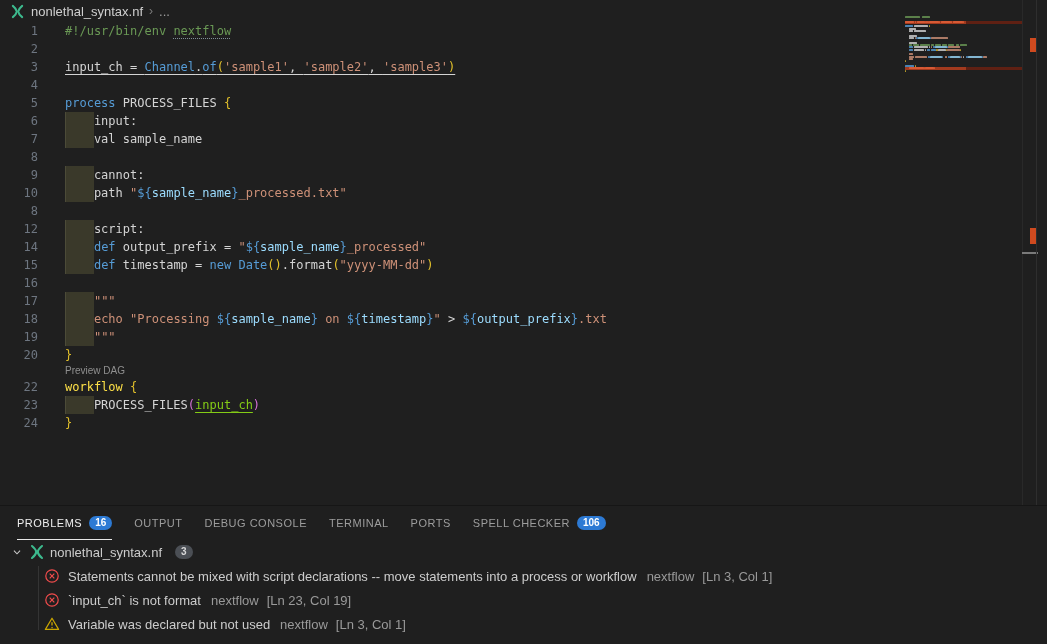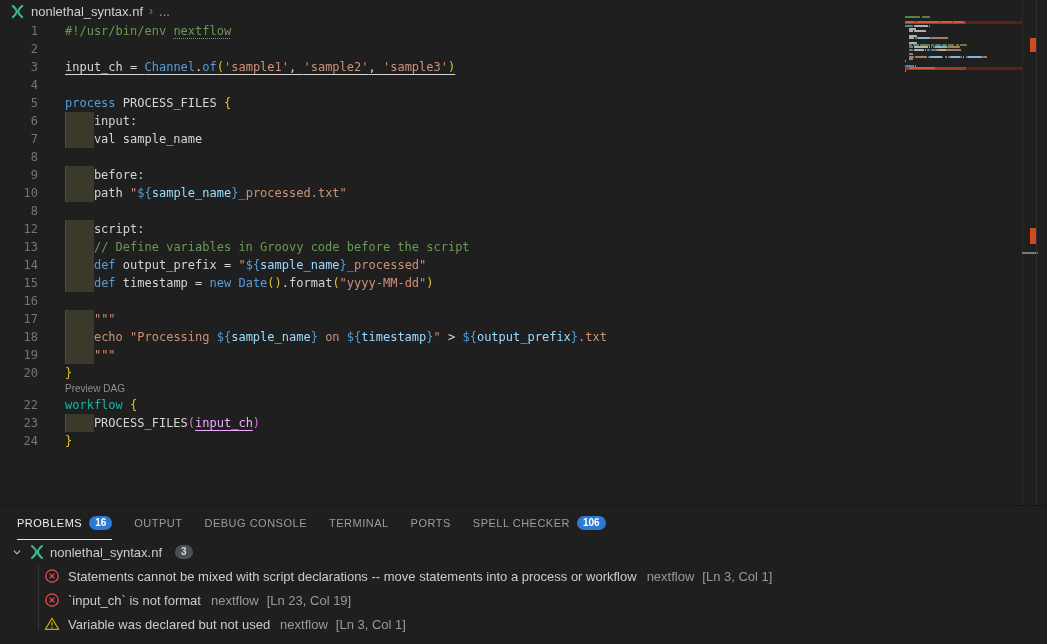--- a/index.html
+++ b/index.html
@@ -79,35 +79,34 @@
 
   <div class="code-area" id="code-lines">
       <div class="code-line"><span class="gutter">1</span><span class="lc"><span style="color: rgb(106, 153, 85);">#!/usr/bin/env </span><span class="u-dots" style="color: rgb(106, 153, 85);">nextflow</span></span></div>
       <div class="code-line"><span class="gutter">2</span><span class="lc"></span></div>
       <div class="code-line"><span class="gutter">3</span><span class="lc"><span class="wavy"><span style="color: rgb(212, 212, 212);">input_ch = </span><span style="color: rgb(86, 156, 214);">Channel</span><span style="color: rgb(212, 212, 212);">.</span><span style="color: rgb(86, 156, 214);">of</span><span style="color: rgb(227, 193, 43);">(</span><span style="color: rgb(206, 145, 120);">'sample1'</span><span style="color: rgb(212, 212, 212);">, </span><span style="color: rgb(206, 145, 120);">'sample2'</span><span style="color: rgb(212, 212, 212);">, </span><span style="color: rgb(206, 145, 120);">'sample3'</span><span style="color: rgb(227, 193, 43);">)</span></span></span></div>
       <div class="code-line"><span class="gutter">4</span><span class="lc"></span></div>
       <div class="code-line"><span class="gutter">5</span><span class="lc"><span style="color: rgb(86, 156, 214);">process</span><span style="color: rgb(212, 212, 212);"> PROCESS_FILES </span><span style="color: rgb(227, 193, 43);">{</span></span></div>
       <div class="code-line"><div class="indent-hl"></div><span class="gutter">6</span><span class="lc"><span style="color: rgb(212, 212, 212);">    input:</span></span></div>
       <div class="code-line"><div class="indent-hl"></div><span class="gutter">7</span><span class="lc"><span style="color: rgb(212, 212, 212);">    val sample_name</span></span></div>
       <div class="code-line"><span class="gutter">8</span><span class="lc"></span></div>
-      <div class="code-line"><div class="indent-hl"></div><span class="gutter">9</span><span class="lc"><span style="color: rgb(212, 212, 212);">    before:</span></span></div>
+      <div class="code-line"><div class="indent-hl"></div><span class="gutter">9</span><span class="lc"><span style="color: rgb(212, 212, 212);">    cannot:</span></span></div>
       <div class="code-line"><div class="indent-hl"></div><span class="gutter">10</span><span class="lc"><span style="color: rgb(212, 212, 212);">    path </span><span style="color: rgb(206, 145, 120);">"</span><span style="color: rgb(86, 156, 214);">${</span><span style="color: rgb(156, 220, 254);">sample_name</span><span style="color: rgb(86, 156, 214);">}</span><span style="color: rgb(206, 145, 120);">_processed.txt"</span></span></div>
       <div class="code-line"><span class="gutter">8</span><span class="lc"></span></div>
       <div class="code-line"><div class="indent-hl"></div><span class="gutter">12</span><span class="lc"><span style="color: rgb(212, 212, 212);">    script:</span></span></div>
-      <div class="code-line"><div class="indent-hl"></div><span class="gutter">13</span><span class="lc"><span style="color: rgb(212, 212, 212);">    </span><span style="color: rgb(106, 153, 85);">// Define variables in Groovy code before the script</span></span></div>
       <div class="code-line"><div class="indent-hl"></div><span class="gutter">14</span><span class="lc"><span style="color: rgb(212, 212, 212);">    </span><span style="color: rgb(86, 156, 214);">def</span><span style="color: rgb(212, 212, 212);"> output_prefix = </span><span style="color: rgb(206, 145, 120);">"</span><span style="color: rgb(86, 156, 214);">${</span><span style="color: rgb(156, 220, 254);">sample_name</span><span style="color: rgb(86, 156, 214);">}</span><span style="color: rgb(206, 145, 120);">_processed"</span></span></div>
       <div class="code-line"><div class="indent-hl"></div><span class="gutter">15</span><span class="lc"><span style="color: rgb(212, 212, 212);">    </span><span style="color: rgb(86, 156, 214);">def</span><span style="color: rgb(212, 212, 212);"> timestamp = </span><span style="color: rgb(86, 156, 214);">new</span><span style="color: rgb(212, 212, 212);"> </span><span style="color: rgb(86, 156, 214);">Date</span><span style="color: rgb(227, 193, 43);">()</span><span style="color: rgb(212, 212, 212);">.format</span><span style="color: rgb(227, 193, 43);">(</span><span style="color: rgb(206, 145, 120);">"yyyy-MM-dd"</span><span style="color: rgb(227, 193, 43);">)</span></span></div>
       <div class="code-line"><span class="gutter">16</span><span class="lc"></span></div>
       <div class="code-line"><div class="indent-hl"></div><span class="gutter">17</span><span class="lc"><span style="color: rgb(212, 212, 212);">    </span><span style="color: rgb(206, 145, 120);">"""</span></span></div>
       <div class="code-line"><div class="indent-hl"></div><span class="gutter">18</span><span class="lc"><span style="color: rgb(212, 212, 212);">    </span><span style="color: rgb(206, 145, 120);">echo "Processing </span><span style="color: rgb(86, 156, 214);">${</span><span style="color: rgb(156, 220, 254);">sample_name</span><span style="color: rgb(86, 156, 214);">}</span><span style="color: rgb(206, 145, 120);"> on </span><span style="color: rgb(86, 156, 214);">${</span><span style="color: rgb(156, 220, 254);">timestamp</span><span style="color: rgb(86, 156, 214);">}</span><span style="color: rgb(206, 145, 120);">"</span><span style="color: rgb(212, 212, 212);"> &gt; </span><span style="color: rgb(86, 156, 214);">${</span><span style="color: rgb(156, 220, 254);">output_prefix</span><span style="color: rgb(86, 156, 214);">}</span><span style="color: rgb(206, 145, 120);">.txt</span></span></div>
       <div class="code-line"><div class="indent-hl"></div><span class="gutter">19</span><span class="lc"><span style="color: rgb(212, 212, 212);">    </span><span style="color: rgb(206, 145, 120);">"""</span></span></div>
       <div class="code-line"><span class="gutter">20</span><span class="lc"><span style="color: rgb(227, 193, 43);">}</span></span></div>
       <div class="lens-row">Preview DAG</div>
-      <div class="code-line"><span class="gutter">22</span><span class="lc"><span style="color: #14b8a6;">workflow</span><span style="color: rgb(212, 212, 212);"> </span><span style="color: rgb(227, 193, 43);">{</span></span></div>
-      <div class="code-line"><div class="indent-hl"></div><span class="gutter">23</span><span class="lc"><span style="color: rgb(212, 212, 212);">    PROCESS_FILES</span><span style="color: rgb(214, 112, 214);">(</span><span class="u-wavy" style="color: #f0abfc;">input_ch</span><span style="color: rgb(214, 112, 214);">)</span></span></div>
+      <div class="code-line"><span class="gutter">22</span><span class="lc"><span style="color: #fde047;">workflow</span><span style="color: rgb(212, 212, 212);"> </span><span style="color: rgb(227, 193, 43);">{</span></span></div>
+      <div class="code-line"><div class="indent-hl"></div><span class="gutter">23</span><span class="lc"><span style="color: rgb(212, 212, 212);">    PROCESS_FILES</span><span style="color: rgb(214, 112, 214);">(</span><span class="u-wavy" style="color: #84cc16;">input_ch</span><span style="color: rgb(214, 112, 214);">)</span></span></div>
       <div class="code-line"><span class="gutter">24</span><span class="lc"><span style="color: rgb(227, 193, 43);">}</span></span></div>
     </div>
 
   <div class="minimap" id="minimap">
       <div class="mm-row" style="top: 16px;">
         <div class="mm-seg" style="left: 0px; width: 15.4px; background: rgb(106, 153, 85); opacity: 0.8;"></div>
         <div class="mm-seg" style="left: 16.5px; width: 8.8px; background: rgb(106, 153, 85); opacity: 0.8;"></div>
       </div>
       <div class="mm-row" style="top: 18.33px;"></div>
       <div class="mm-row" style="top: 20.66px;">

